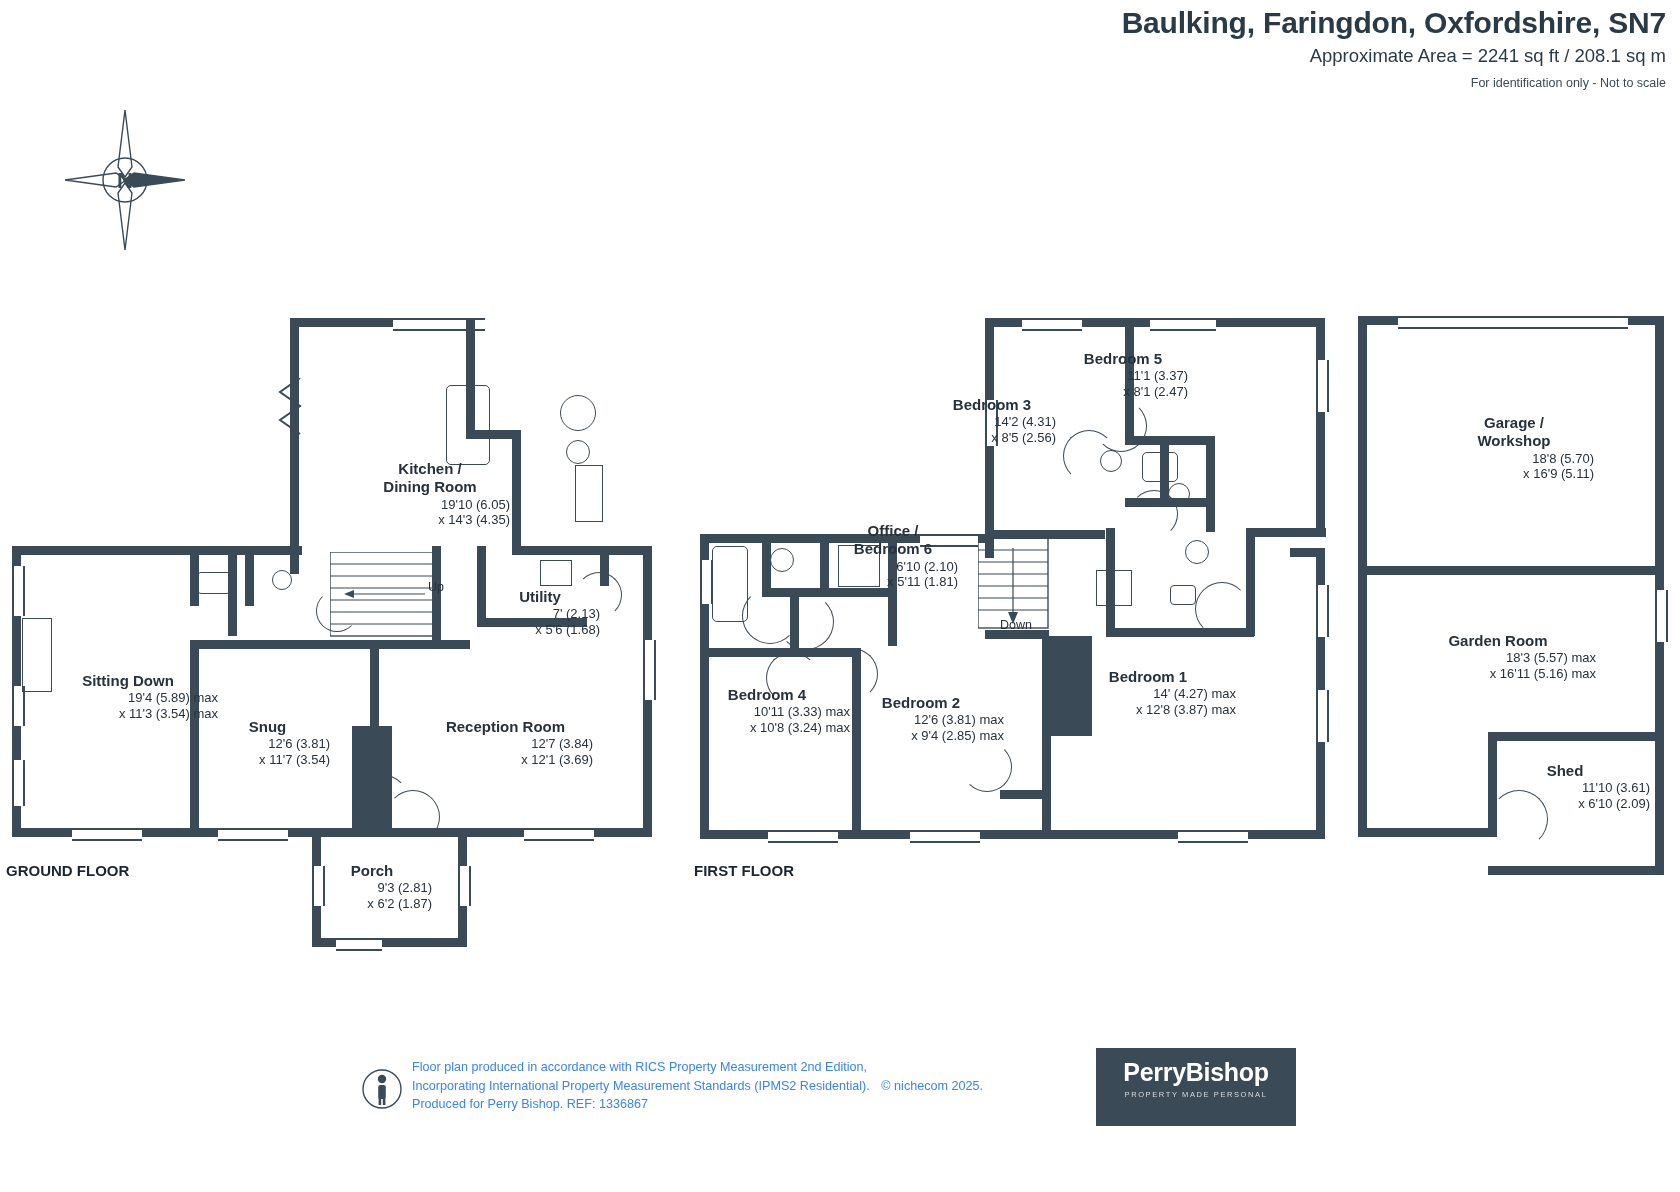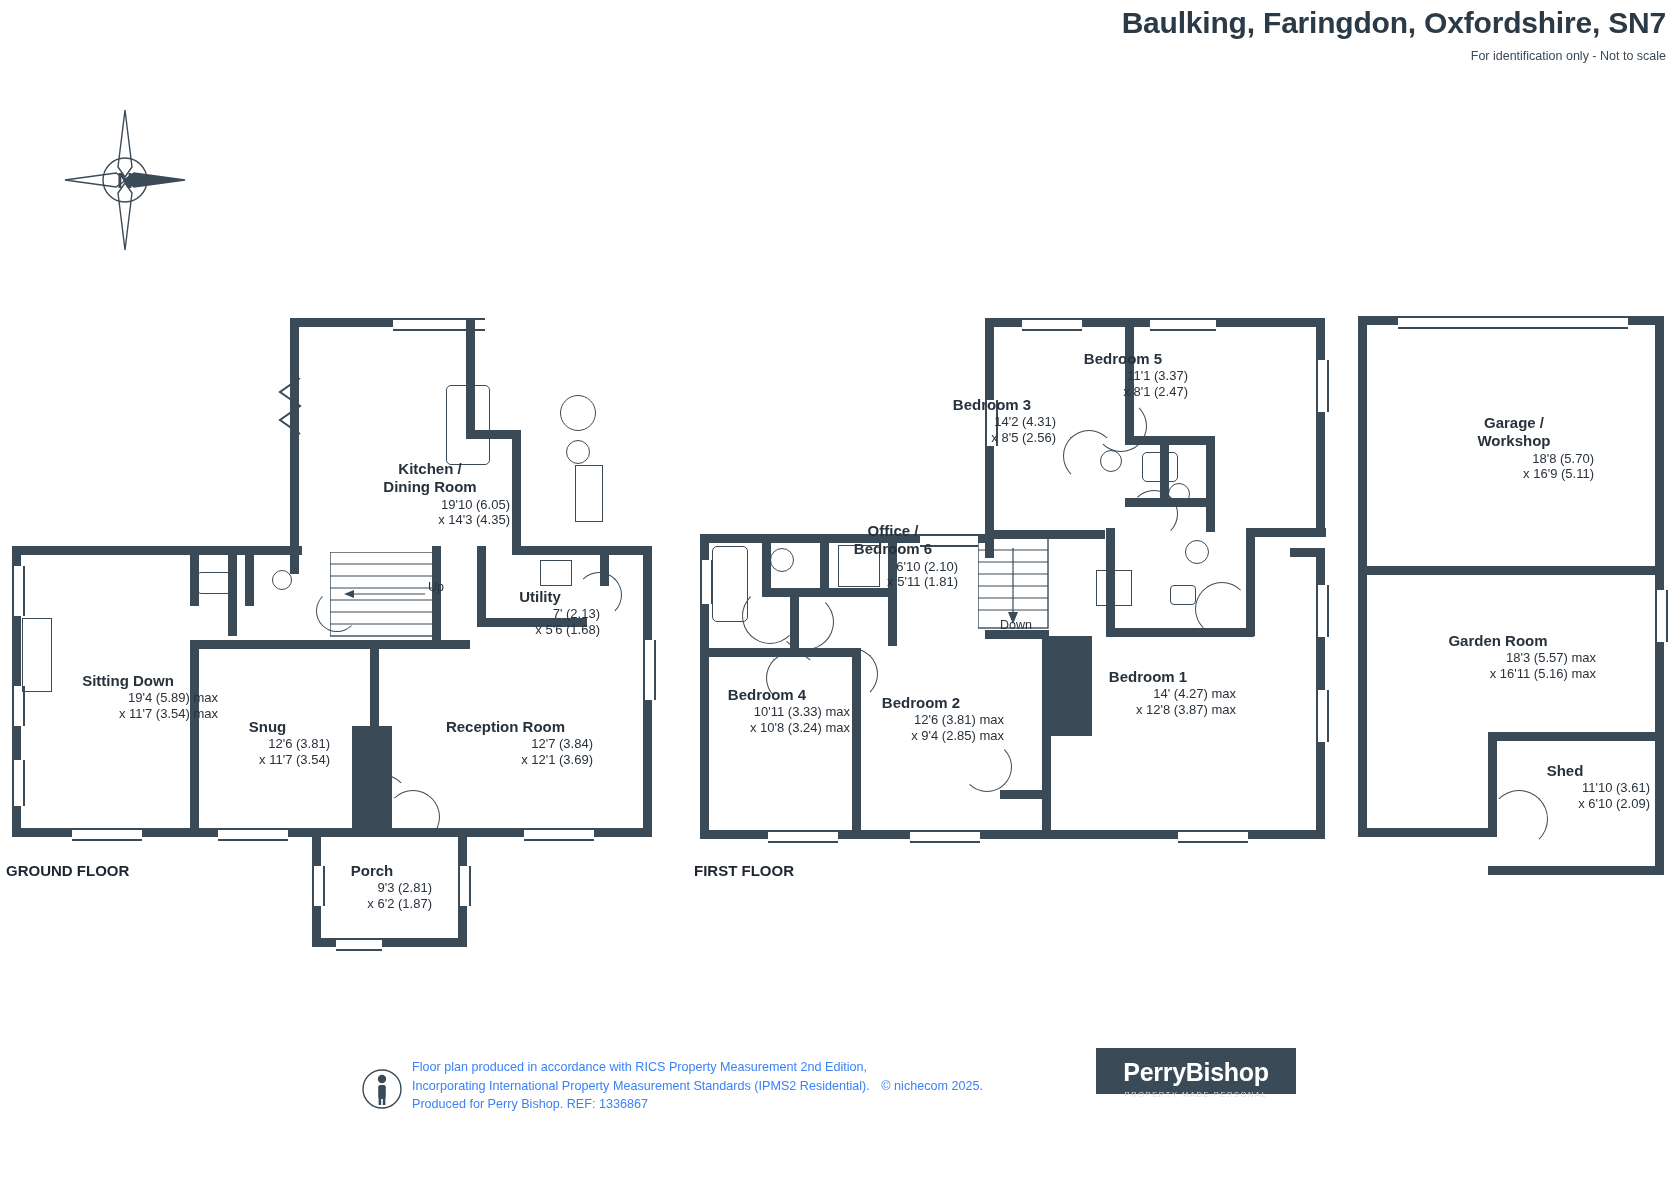--- a/index.html
+++ b/index.html
@@ -20,36 +20,37 @@
   #areas div{font-size:18.5px;color:#2b3a47;margin-top:5px;}
   #notice{font-size:12.5px;color:#3b4a57;margin-top:9px;}
 
   
   #compass{position:absolute;left:60px;top:105px;width:130px;height:150px;}
 
   
   #footer{position:absolute;left:0;top:1042px;width:1680px;}
   #footer-text{position:absolute;left:412px;top:16px;font-size:12.6px;line-height:1.47;color:#3b82f6;}
   #footer-icon{position:absolute;left:362px;top:20px;width:40px;height:54px;}
-  #logo{position:absolute;left:1096px;top:6px;width:200px;height:46px;background:#3b4a57;}
+  #logo{position:absolute;left:1096px;top:6px;width:200px;height:78px;background:#3b4a57;}
   #logo .lg1{color:#fff;font-size:25px;font-weight:bold;text-align:center;padding-top:10px;letter-spacing:-0.3px;}
   #logo .lg2{color:#d7dde2;font-size:7.5px;text-align:center;letter-spacing:1.6px;margin-top:3px;}
 
   .win{position:absolute;background:#ffffff;border-top:2px solid #3b4a57;border-bottom:2px solid #3b4a57;}
   .winv{position:absolute;background:#ffffff;border-left:2px solid #3b4a57;border-right:2px solid #3b4a57;}
   .arc{position:absolute;border:1.6px solid #3b4a57;border-radius:50%;}
   .fix{position:absolute;border:1.6px solid #3b4a57;}
   .up{position:absolute;font-size:12.5px;color:#28323c;}
 </style>
 </head>
 <body>
 
 <div id="header">
   <div id="title">Baulking, Faringdon, Oxfordshire, SN7</div>
   <div id="areas">
+    <div>Approximate Area = 2241 sq ft / 208.1 sq m</div>
   </div>
   <div id="notice">For identification only - Not to scale</div>
 </div>
 
 <div id="compass">
   <svg width="130" height="150" viewBox="0 0 130 150">
     <polygon points="65,5 72,62 65,72 58,62" fill="none" stroke="#3b4a57" stroke-width="1.4"></polygon>
     <polygon points="65,145 72,88 65,78 58,88" fill="none" stroke="#3b4a57" stroke-width="1.4"></polygon>
     <polygon points="5,75 56,68 66,75 56,82" fill="none" stroke="#3b4a57" stroke-width="1.4"></polygon>
     <polygon points="125,75 74,68 64,75 74,82" fill="#3b4a57" stroke="#3b4a57" stroke-width="1.4"></polygon>
@@ -142,21 +143,21 @@
     <div class="dim">x 14'3 (4.35)</div>
   </div>
   <div class="label" style="left:480px;top:588px;width:120px;">
     <div class="nm">Utility</div>
     <div class="dim">7' (2.13)</div>
     <div class="dim">x 5'6 (1.68)</div>
   </div>
   <div class="label" style="left:38px;top:672px;width:180px;">
     <div class="nm">Sitting Down</div>
     <div class="dim">19'4 (5.89) max</div>
-    <div class="dim">x 11'7 (3.54) max</div>
+    <div class="dim">x 11'3 (3.54) max</div>
   </div>
   <div class="label" style="left:205px;top:718px;width:125px;">
     <div class="nm">Snug</div>
     <div class="dim">12'6 (3.81)</div>
     <div class="dim">x 11'7 (3.54)</div>
   </div>
   <div class="label" style="left:418px;top:718px;width:175px;">
     <div class="nm">Reception Room</div>
     <div class="dim">12'7 (3.84)</div>
     <div class="dim">x 12'1 (3.69)</div>

